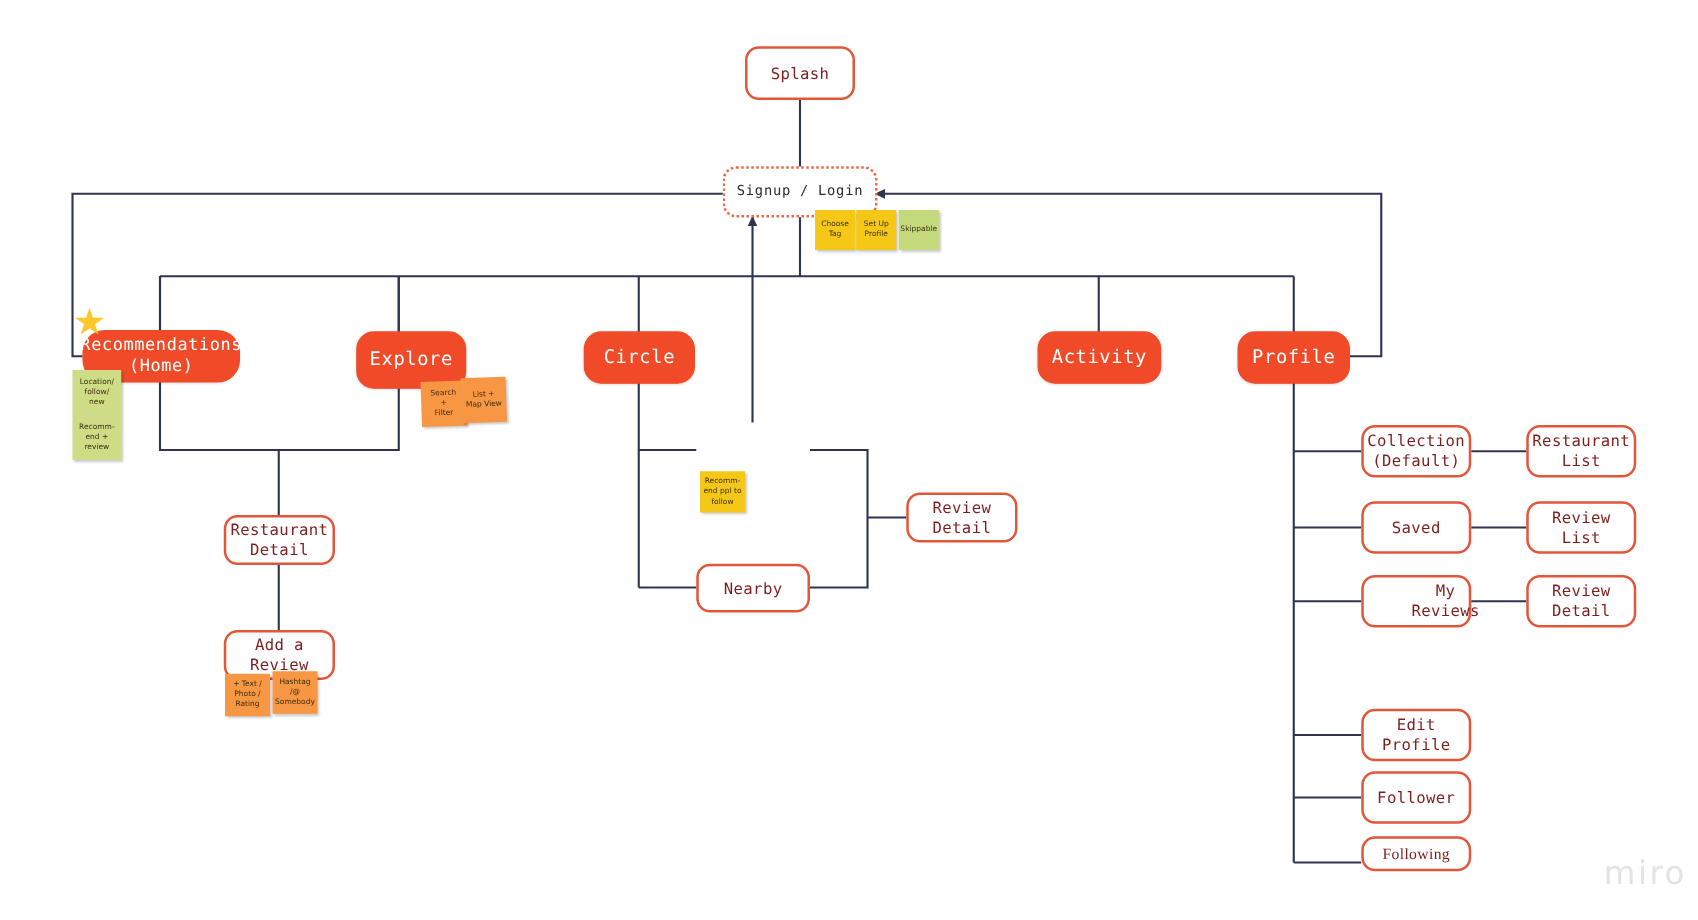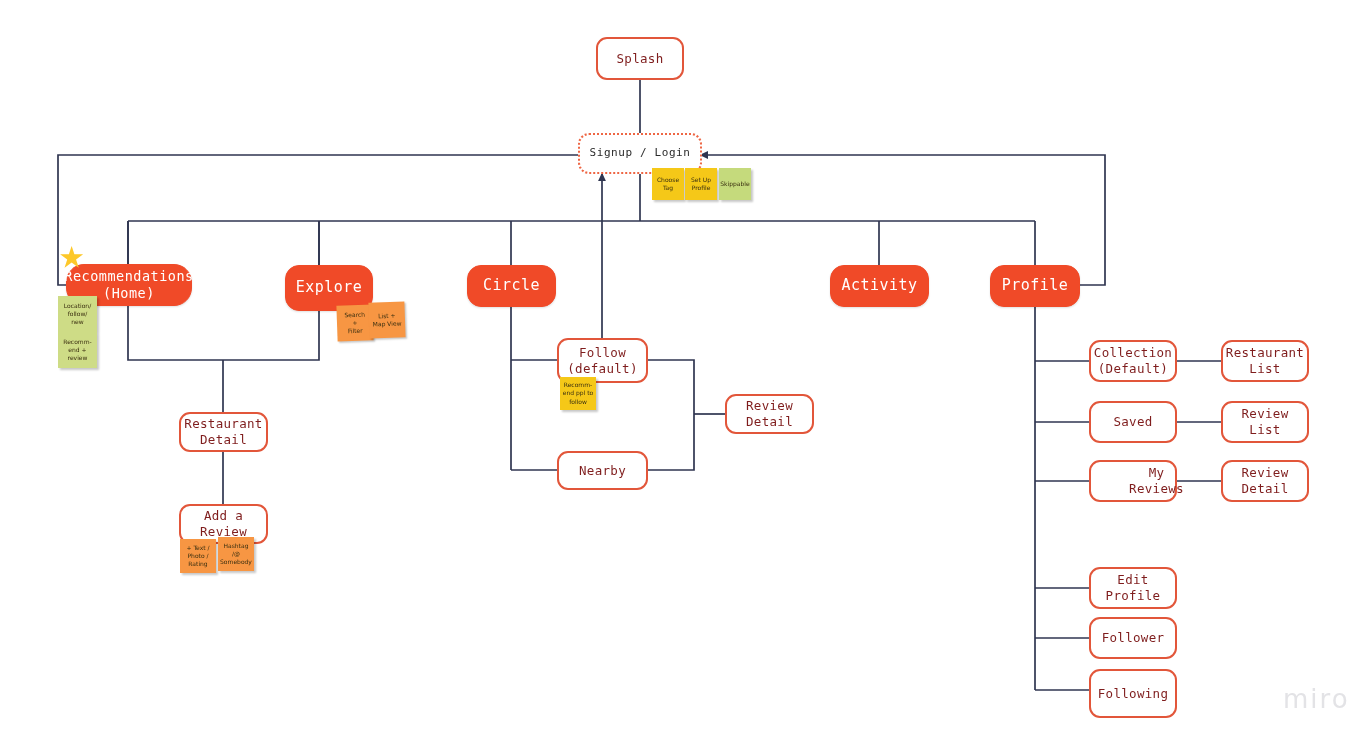--- a/index.html
+++ b/index.html
@@ -132,22 +132,20 @@
 
   <div class="node primary" style="left:830px;top:265px;width:99px;height:42px;">Activity</div>
 
   <div class="node primary" style="left:990px;top:265px;width:90px;height:42px;">Profile</div>
 
   <div class="node outline" style="left:179px;top:412px;width:89px;height:40px;">Restaurant
 Detail</div>
 
   <div class="node outline" style="left:179px;top:504px;width:89px;height:40px;">Add a Review</div>
 
-  <div class="node outline" style="left:557px;top:338px;width:91px;height:45px;">Follow
-(default)</div>
 
   <div class="node outline" style="left:557px;top:451px;width:91px;height:39px;">Nearby</div>
 
   <div class="node outline" style="left:725px;top:394px;width:89px;height:40px;">Review
 Detail</div>
 
   <div class="node outline" style="left:1089px;top:340px;width:88px;height:42px;">Collection
 (Default)</div>
 
   <div class="node outline" style="left:1221px;top:340px;width:88px;height:42px;">Restaurant
@@ -159,21 +157,21 @@
 
   <div class="node outline" style="left:1089px;top:460px;width:88px;height:42px;padding-left:47px;">My Reviews</div>
 
   <div class="node outline" style="left:1221px;top:460px;width:88px;height:42px;">Review
 Detail</div>
 
   <div class="node outline" style="left:1089px;top:567px;width:88px;height:42px;">Edit Profile</div>
 
   <div class="node outline" style="left:1089px;top:617px;width:88px;height:42px;">Follower</div>
 
-  <div class="node outline" style="left:1089px;top:669px;width:88px;height:49px;">Following</div>
+  <div class="node outline" style="left:1089px;top:669px;width:88px;height:28px;font-family:Liberation Serif, serif;">Following</div>
 
   <div class="sticky yellow" style="left:652px;top:168px;width:32px;height:32px;">Choose
 Tag</div>
 
   <div class="sticky yellow" style="left:685px;top:168px;width:32px;height:32px;">Set Up
 Profile</div>
 
   <div class="sticky green" style="left:719px;top:168px;width:32px;height:32px;">Skippable</div>
 
   <div class="sticky olive" style="left:58px;top:296px;width:39px;height:36px;">Location/

